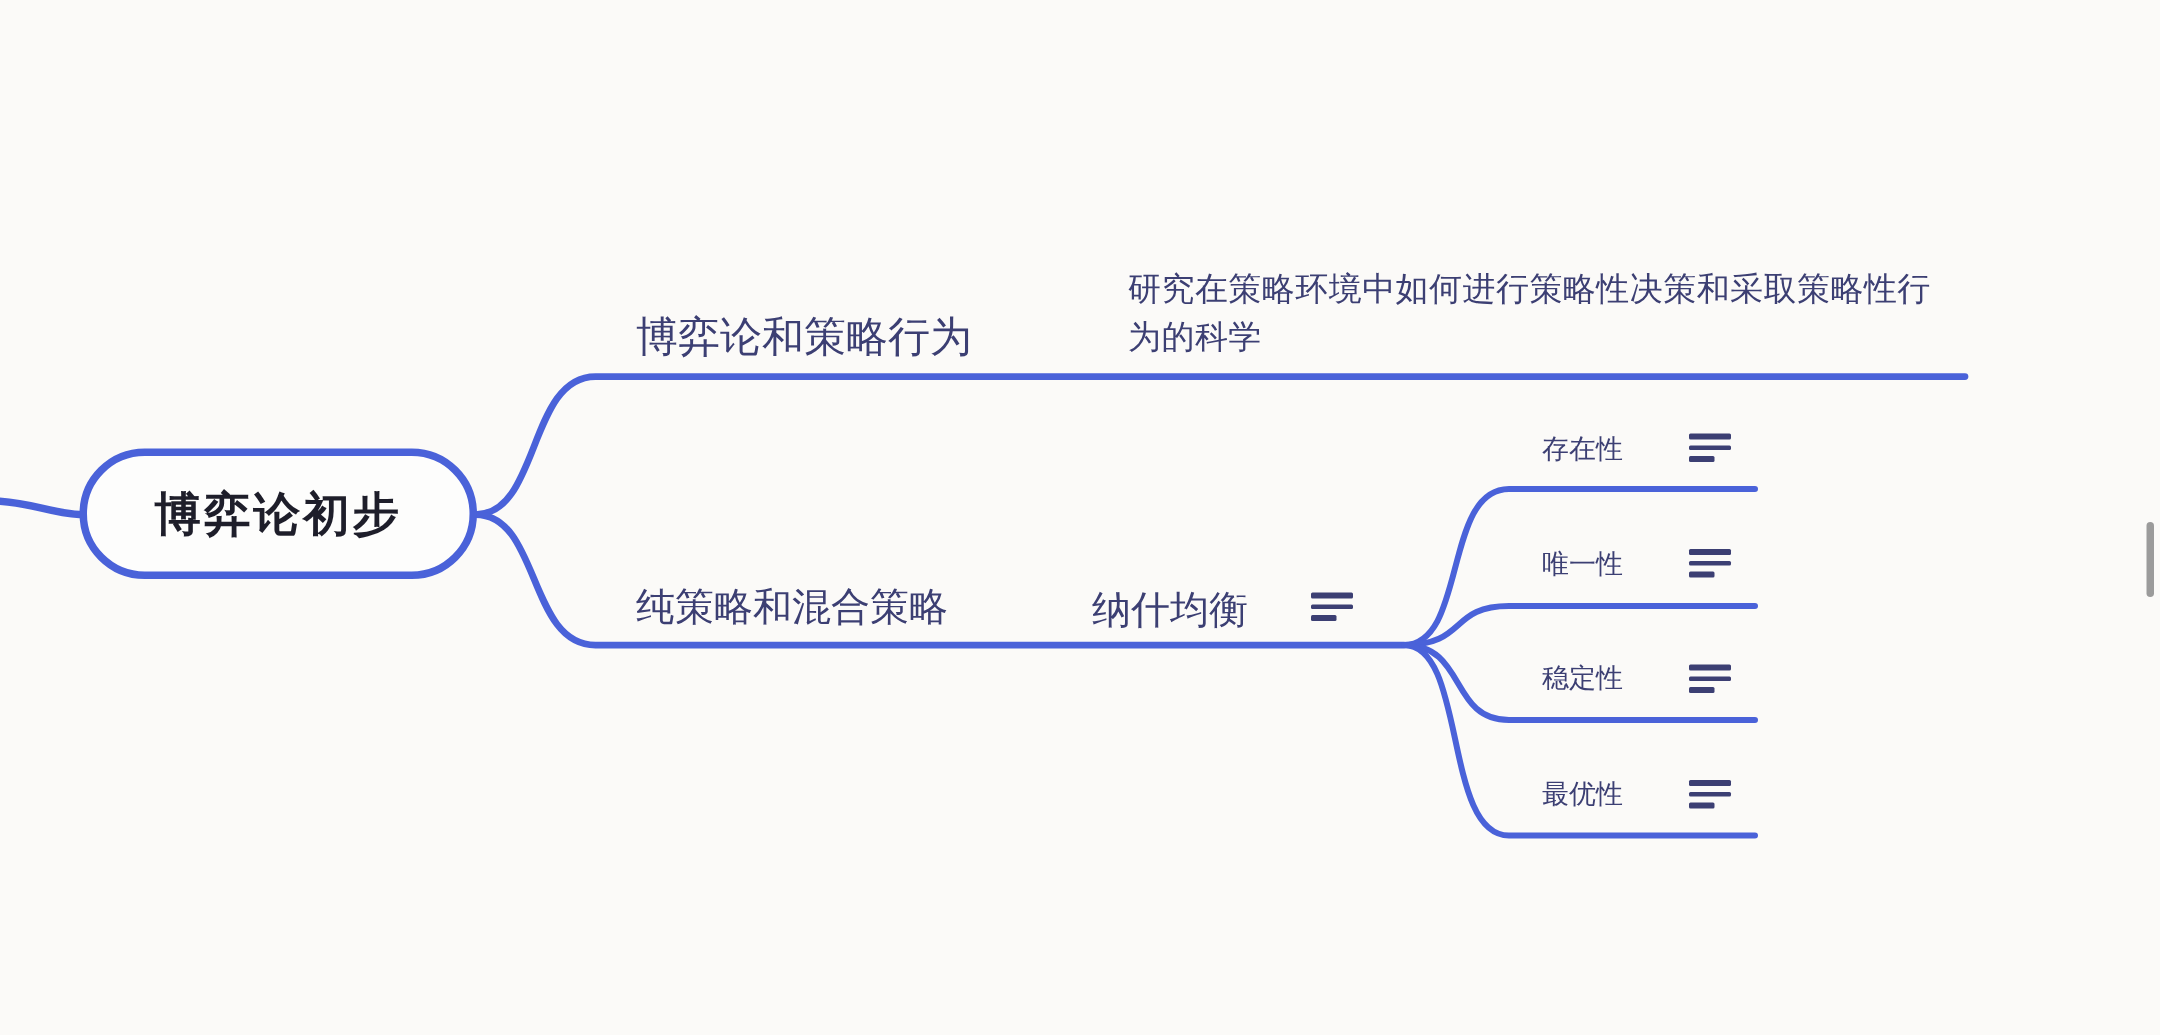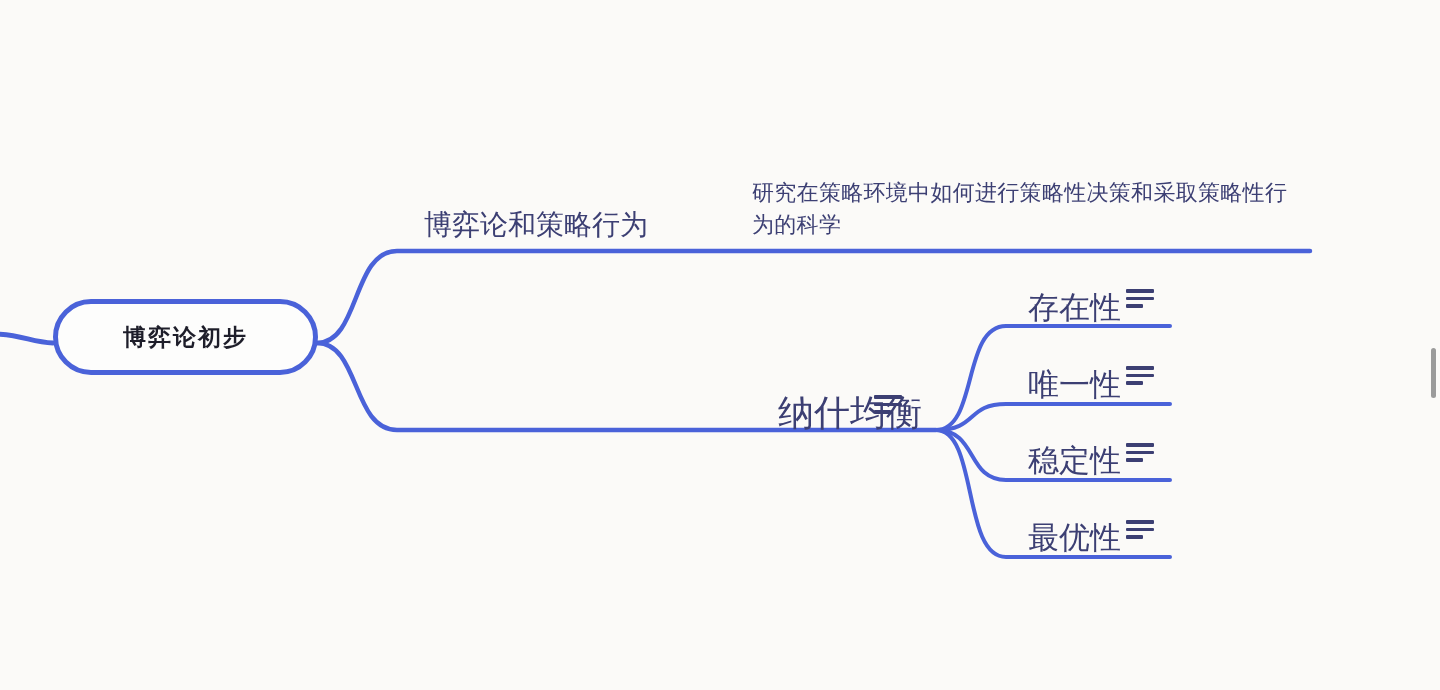--- a/index.html
+++ b/index.html
@@ -11,32 +11,32 @@
   }
   html,body{margin:0;padding:0;}
   .stage{
     position:relative;width:1440px;height:690px;overflow:hidden;
     background:var(--background);
     font-family:"Liberation Sans","DejaVu Sans",sans-serif;
   }
   svg.lines{position:absolute;left:0;top:0;width:1440px;height:690px;}
   svg.lines path{stroke:var(--line);fill:none;stroke-linecap:round;}
   .root-pill{
-    position:absolute;left:53px;top:299px;width:265px;height:76px;
+    position:absolute;left:53px;top:299px;width:265px;height:87px;
     box-sizing:border-box;border:5px solid var(--line);border-radius:46px;
     background:#fdfdfc;display:flex;align-items:center;justify-content:center;
-    font-size:23px;font-weight:700;color:var(--root-ink);letter-spacing:2px;
+    font-size:31px;font-weight:700;color:var(--root-ink);letter-spacing:2px;
   }
   .label{
     position:absolute;color:var(--ink);white-space:nowrap;font-weight:500;
   }
   .lbl-branch1{left:424px;top:206px;font-size:28px;}
   .lbl-branch2{left:424px;top:387px;font-size:26px;}
-  .lbl-nash{left:778px;top:389px;font-size:36px;}
-  .lbl-sub{left:1028px;font-size:31px;}
+  .lbl-nash{left:728px;top:389px;font-size:26px;}
+  .lbl-sub{left:1028px;font-size:18px;}
   .desc{
     position:absolute;left:752px;top:177px;width:556px;
     font-size:22px;line-height:32px;color:var(--ink);
     font-weight:500;letter-spacing:0.3px;word-break:break-all;
   }
   .notes-icon{
     position:absolute;display:flex;flex-direction:column;gap:4px;width:28px;
   }
   .notes-icon i{display:block;height:3.5px;background:var(--ink);border-radius:1px;}
   .notes-icon i:nth-child(3){width:17px;}
@@ -61,20 +61,21 @@
   </svg>
 
   <div class="root-pill">
     <span>博弈论初步</span>
   </div>
 
   <div class="label lbl-branch1">博弈论和策略行为</div>
 
   <div class="desc">研究在策略环境中如何进行策略性决策和采取策略性行为的科学</div>
 
+  <div class="label lbl-branch2">纯策略和混合策略</div>
 
   <div class="label lbl-nash">纳什均衡</div>
   <span class="notes-icon" style="left:874px;top:395px;">
       <i></i>
       <i></i>
       <i></i>
     </span>
 
   <div class="label lbl-sub" style="top:287px;">存在性</div>
   <span class="notes-icon" style="left:1126px;top:289px;">

